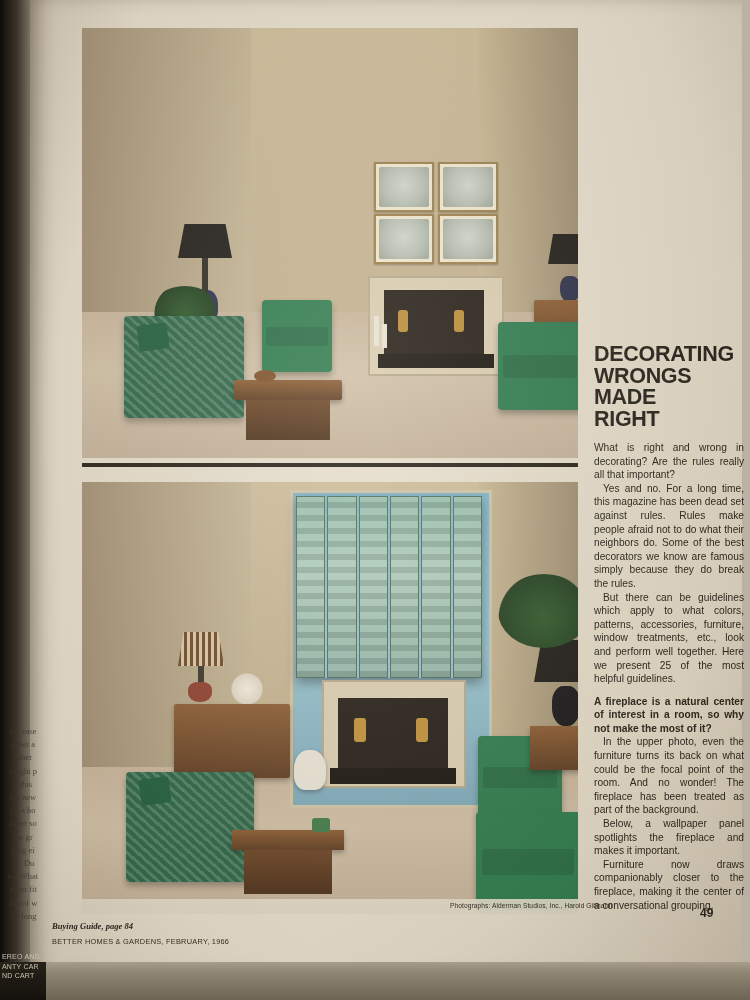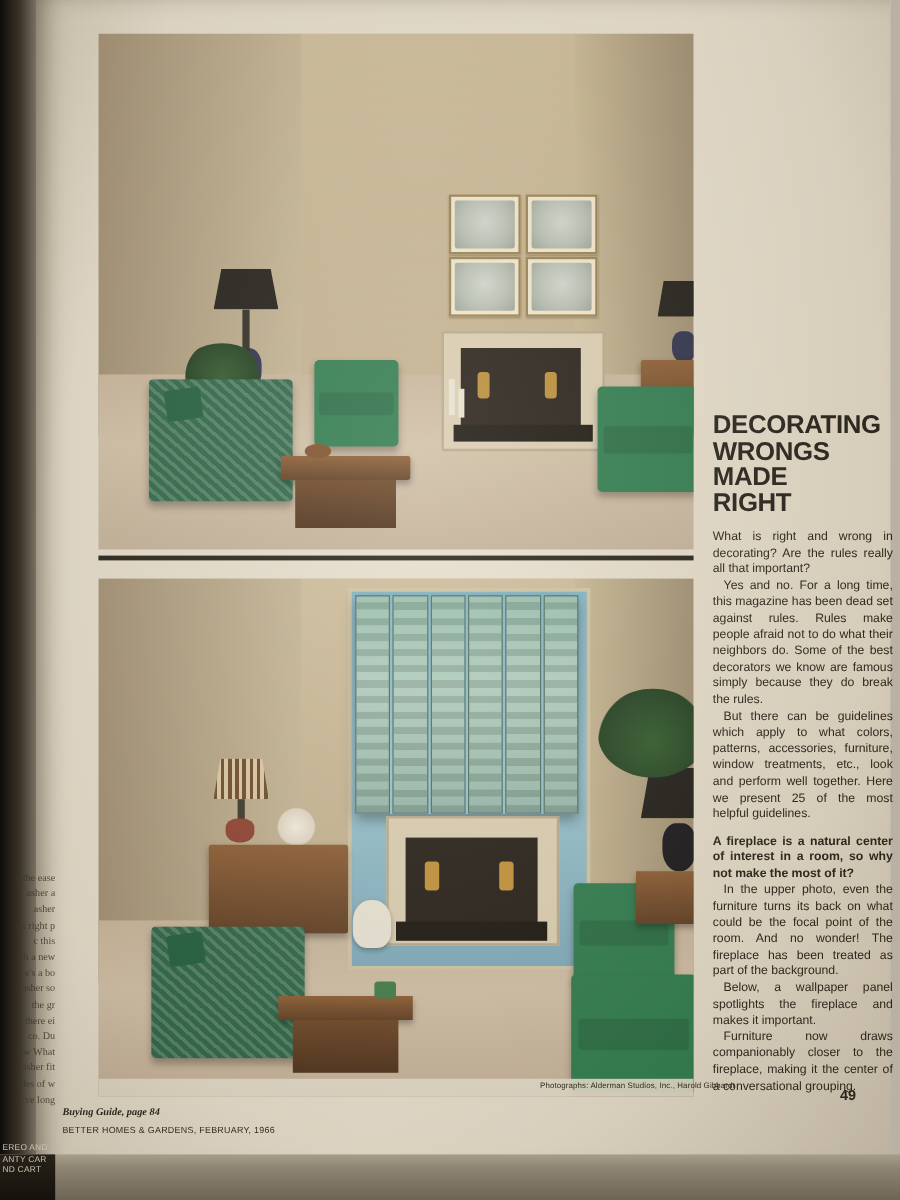--- a/index.html
+++ b/index.html
@@ -69,21 +69,21 @@
     position: absolute;
     left: 0;
     top: 725px;
     width: 46px;
     height: 240px;
     font-size: 8.5px;
     line-height: 13.2px;
     color: #3c362c;
     font-family: "Liberation Serif", serif;
     overflow: hidden;
-    text-align: right;
+    text-align: center;
     padding-right: 1px;
     opacity: 0.85;
   }
   .bleed-col div { white-space: nowrap; }
 
   .bleed-bottom {
     position: absolute;
     left: 0;
     top: 952px;
     width: 44px;
@@ -471,21 +471,21 @@
   <div class="bleed-col">
     <div>the ease</div>
     <div>asher a</div>
     <div>asher</div>
     <div>s right p</div>
     <div>c this</div>
     <div>h a new</div>
     <div>e's a bo</div>
     <div>asher so</div>
     <div>the gr</div>
-    <div>there ei</div>
+    <div>long ei</div>
     <div>co. Du</div>
     <div>ew What</div>
     <div>asher fit</div>
     <div>des of w</div>
     <div>'ve long</div>
   </div>
 
   <div class="table-below">
     <div class="sliver"></div>
   </div>

